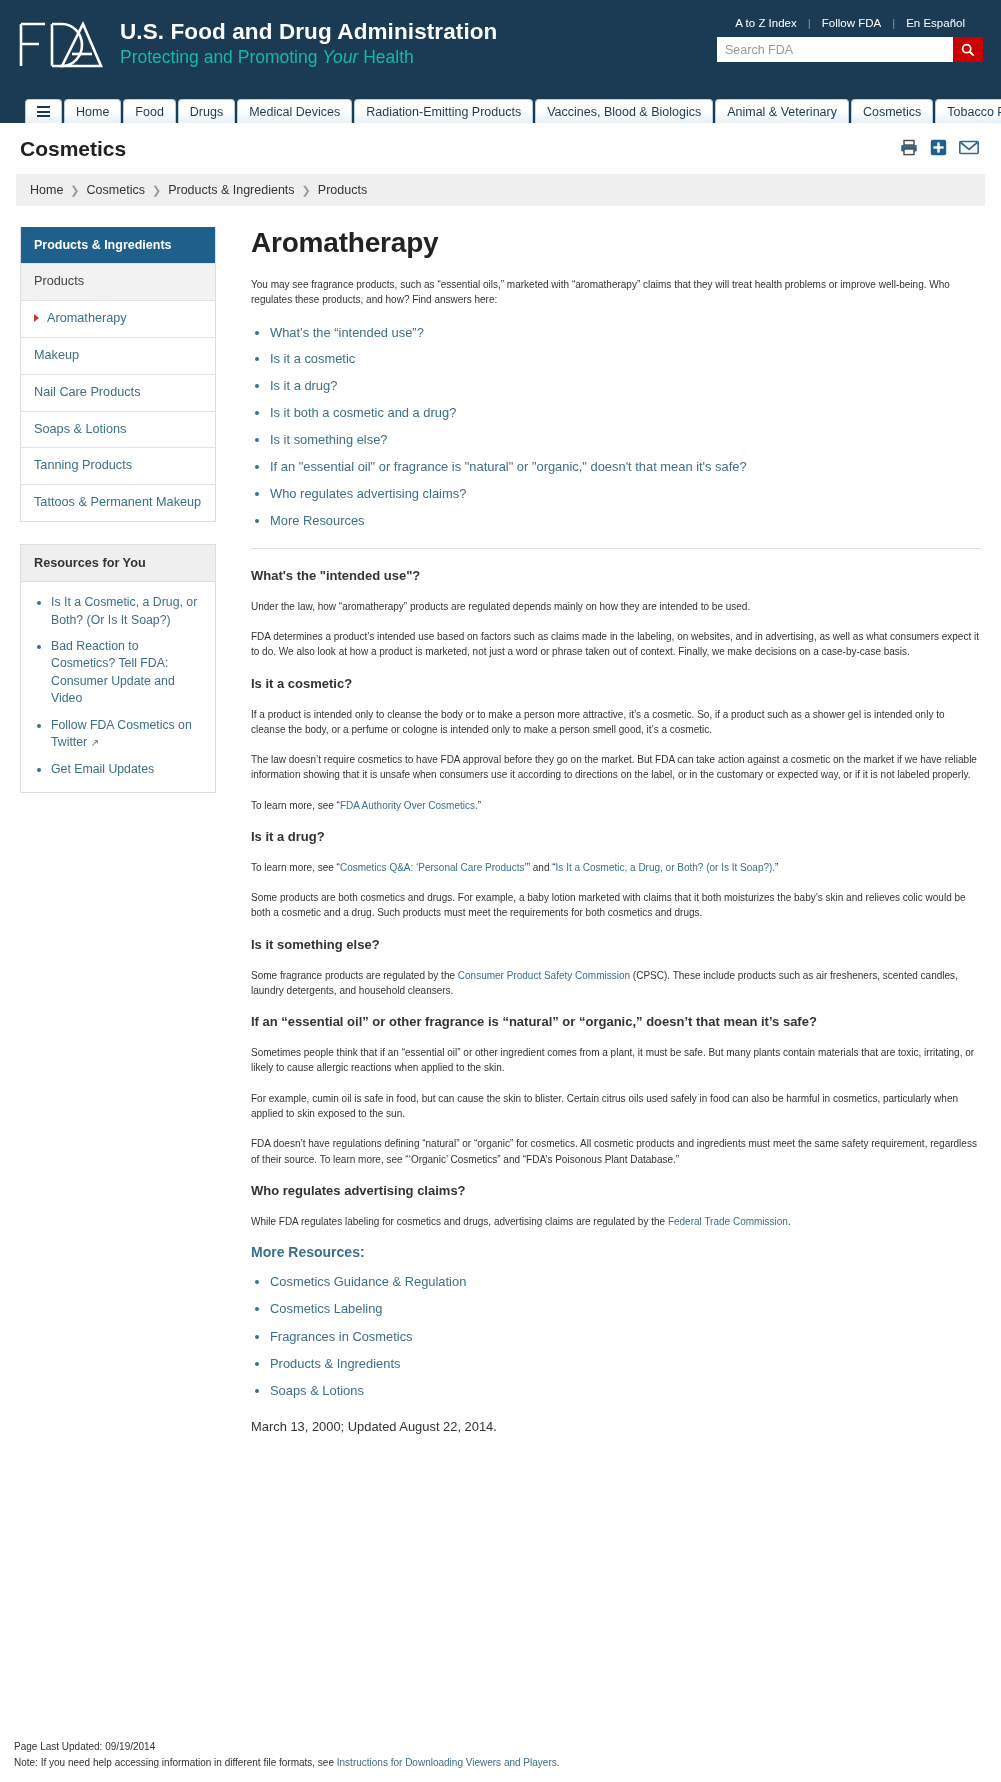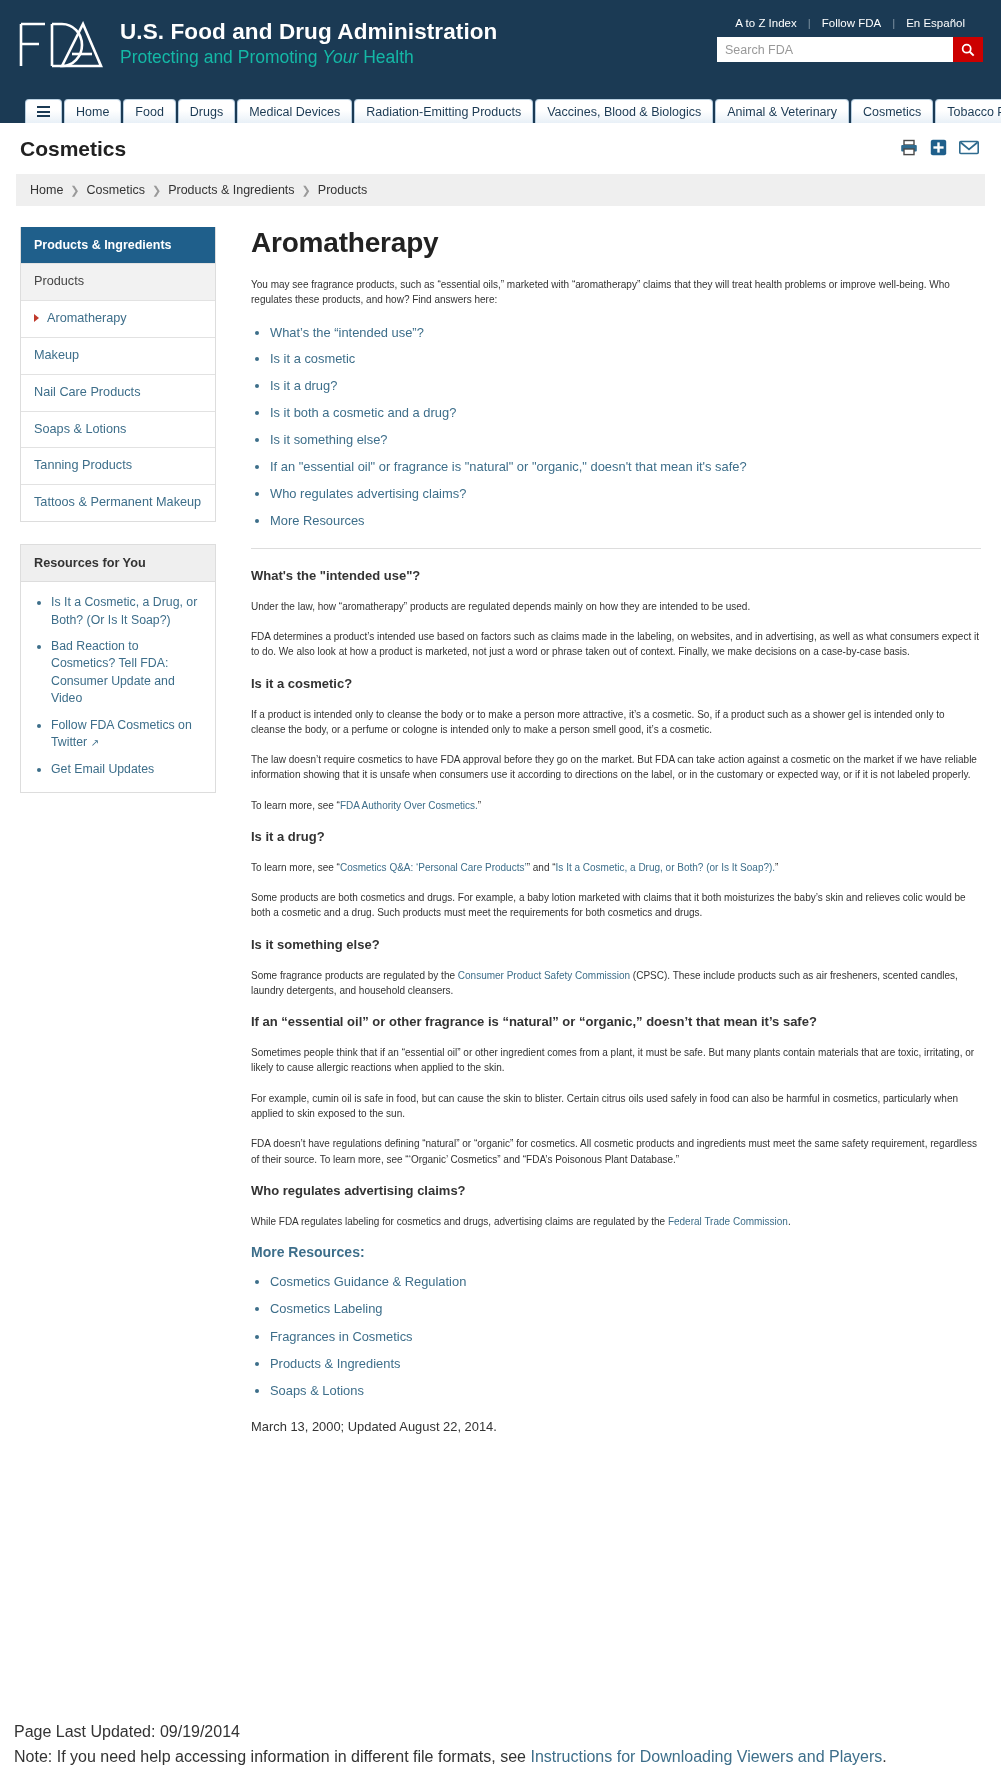--- a/index.html
+++ b/index.html
@@ -256,21 +256,21 @@
     margin-bottom: 8px;
     cursor: pointer;
   }
   p.datestamp { font-size: 12.9px; color: #333; margin-top: 16px; }
 
   
   .footer {
     position: absolute;
     left: 0; right: 4px; bottom: 0;
     padding: 0 14px 12px 14px;
-    font-size: 16px;
+    font-size: 10px;
     color: #333;
     line-height: 1.55;
   }
   .footer a { color: #3d6e8a; text-decoration: none; }
 </style>
 </head>
 <body>
 
 <div class="topbar">
 

